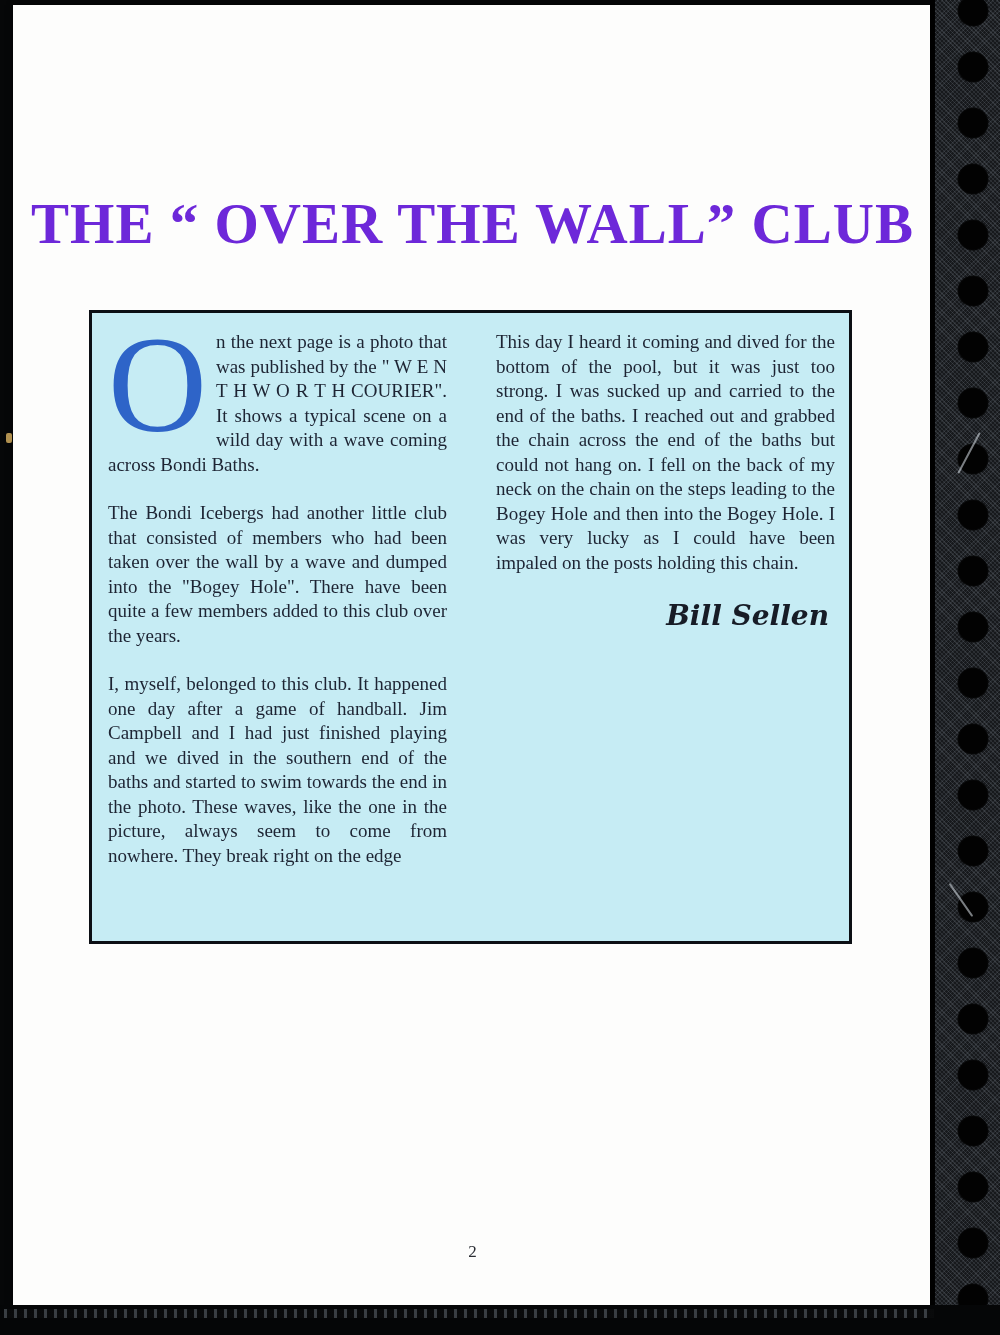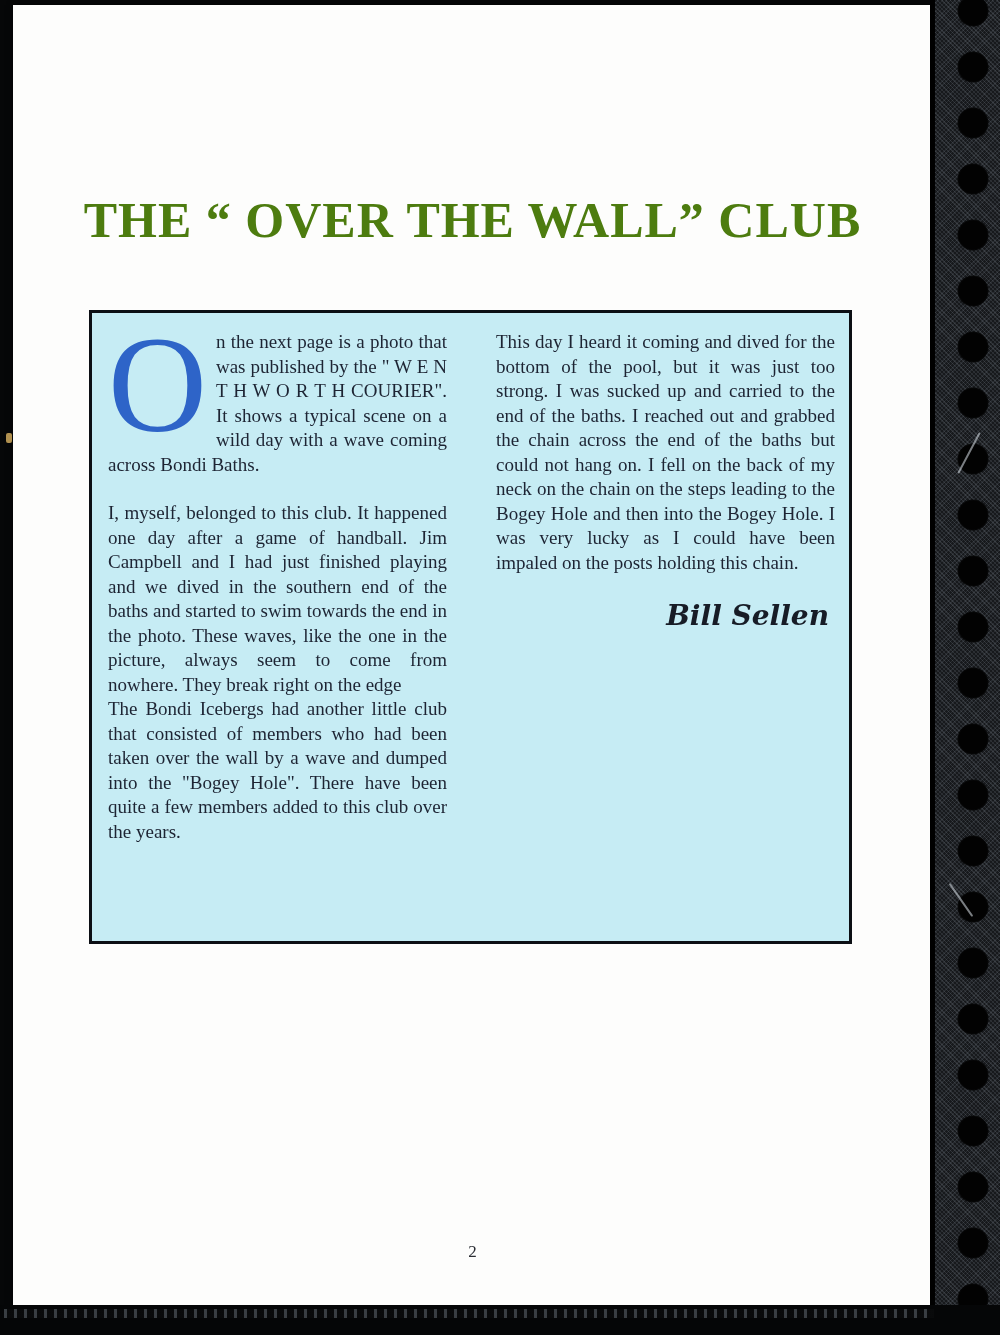--- a/index.html
+++ b/index.html
@@ -11,22 +11,22 @@
   
   .paper{
     position:absolute;left:13px;top:5px;width:919px;height:1301px;
     background:#fdfdfc;
     box-shadow:0 0 6px rgba(0,0,0,.6);
   }
   
   .title{
     position:absolute;left:0;right:0;top:186px;
     margin:0;text-align:center;
-    font-size:50px;font-weight:bold;letter-spacing:1px;
-    color:#4d7c0f;
+    font-size:57px;font-weight:bold;letter-spacing:1px;
+    color:#6d28d9;
     font-family:"Liberation Serif", serif;
   }
   
   .story-box{
     position:absolute;left:76px;top:305px;
     width:763px;height:634px;box-sizing:border-box;
     background:var(--box-fill,#c6ecf4);
     border:3px solid var(--box-border,#0c0f14);
     padding:17px 14px 0 16px;
   }
@@ -98,22 +98,22 @@
 
 <div class="paper">
 
   <h1 class="title">THE “ OVER THE WALL” CLUB</h1>
 
   <div class="story-box">
     <div class="cols">
 
       <div class="col">
         <p class="para"><span class="dropcap">O</span><span>n the next page is a photo that was published by the " W E N T H W O R T H COURIER". It shows a typical scene on a wild day with a wave coming across Bondi Baths.</span></p>
+        <p class="para">The Bondi Icebergs had another little club that consisted of members who had been taken over the wall by a wave and dumped into the "Bogey Hole". There have been quite a few members added to this club over the years.</p>
         <p class="para tight">I, myself, belonged to this club. It happened one day after a game of handball. Jim Campbell and I had just finished playing and we dived in the southern end of the baths and started to swim towards the end in the photo. These waves, like the one in the picture, always seem to come from nowhere. They break right on the edge</p>
-        <p class="para">The Bondi Icebergs had another little club that consisted of members who had been taken over the wall by a wave and dumped into the "Bogey Hole". There have been quite a few members added to this club over the years.</p>
       </div>
 
       <div class="col">
         <p class="para">This day I heard it coming and dived for the bottom of the pool, but it was just too strong. I was sucked up and carried to the end of the baths. I reached out and grabbed the chain across the end of the baths but could not hang on. I fell on the back of my neck on the chain on the steps leading to the Bogey Hole and then into the Bogey Hole. I was very lucky as I could have been impaled on the posts holding this chain.</p>
         <div class="signature">Bill Sellen</div>
       </div>
 
     </div>
   </div>
 

